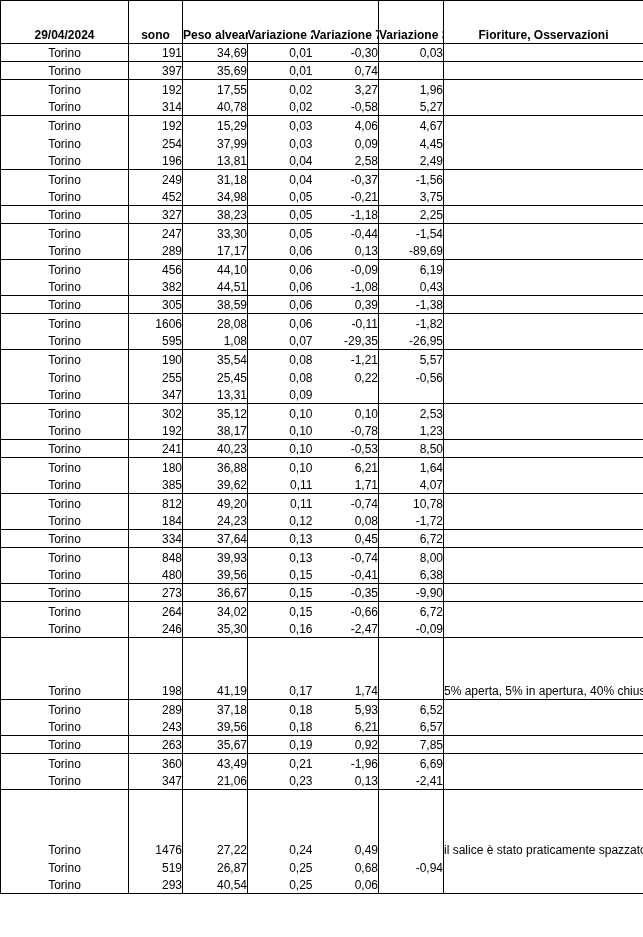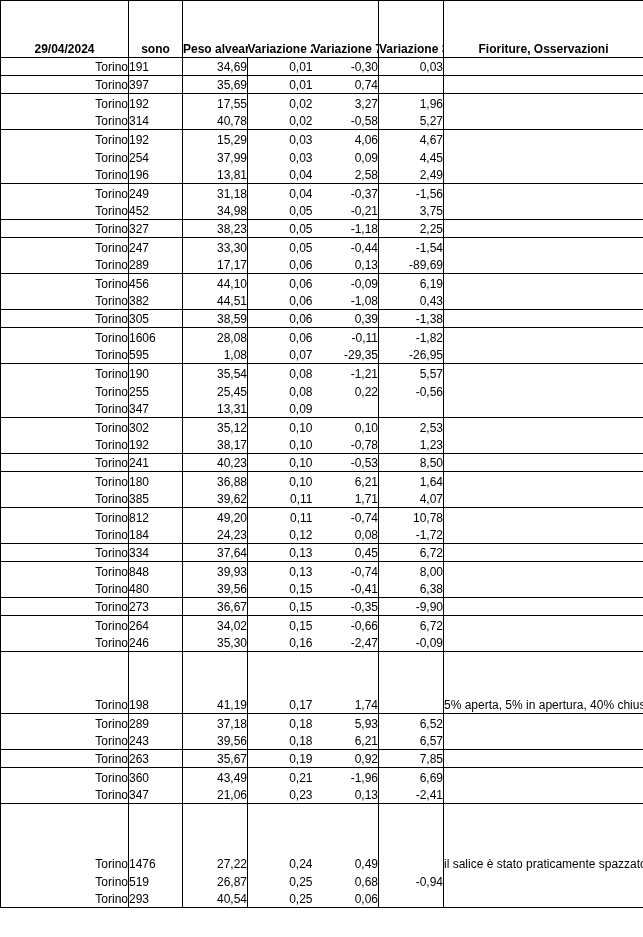--- a/index.html
+++ b/index.html
@@ -29,30 +29,30 @@
     white-space: nowrap;
   }
   
   thead th {
     font-weight: bold;
     text-align: center;
     border-bottom: 1px solid #000000;
     white-space: pre-line;
     padding-bottom: 3px;
   }
-  thead tr { height: 57px; }
+  thead tr { height: 43px; }
   thead th.h0, thead th.h1, thead th.h4, thead th.h5 { border-right: 1px solid #000000; }
   
   tbody tr { height: 18px; }
   tbody tr.g td { border-top: 1px solid #000000; }
   tbody tr.t3 { height: 62px; }
   tbody tr.t4 { height: 68px; }
   
-  td.c0 { text-align: right;  padding-left: 3px;  border-right: 1px solid #000000; }
-  td.c1 { text-align: left; padding-right: 5px; border-right: 1px solid #000000; }
+  td.c0 { text-align: center;  padding-left: 3px;  border-right: 1px solid #000000; }
+  td.c1 { text-align: right; padding-right: 5px; border-right: 1px solid #000000; }
   td.c2 { text-align: right; padding-right: 5px; border-right: 1px solid #000000; }
   td.c3 { text-align: right; padding-right: 7px; }
   td.c4 { text-align: right; padding-right: 6px; border-right: 1px solid #000000; }
   td.c5 { text-align: right; padding-right: 6px; border-right: 1px solid #000000; }
   td.c6 { text-align: left;  padding-left: 4px; padding-right: 3px;
           white-space: normal; line-height: 15px; padding-bottom: 1px; }
 </style>
 </head>
 <body>
 

